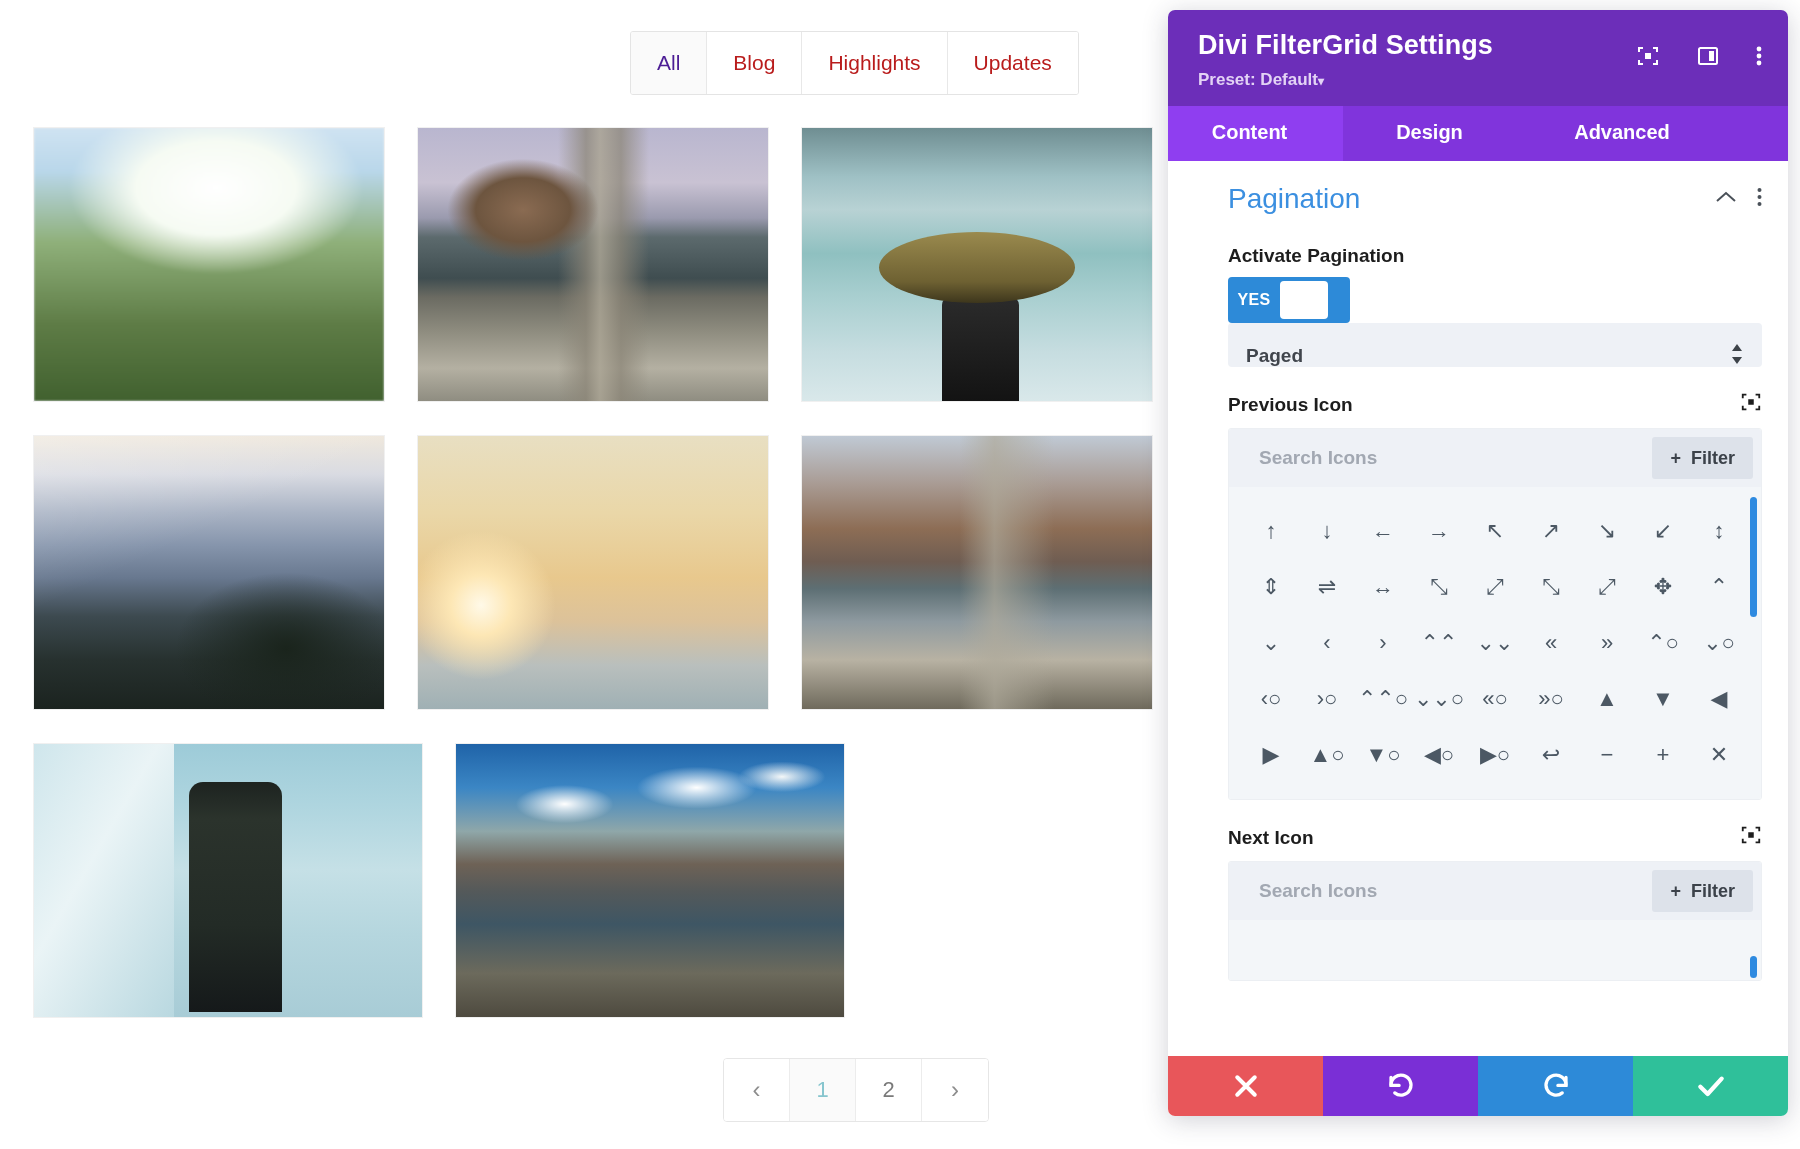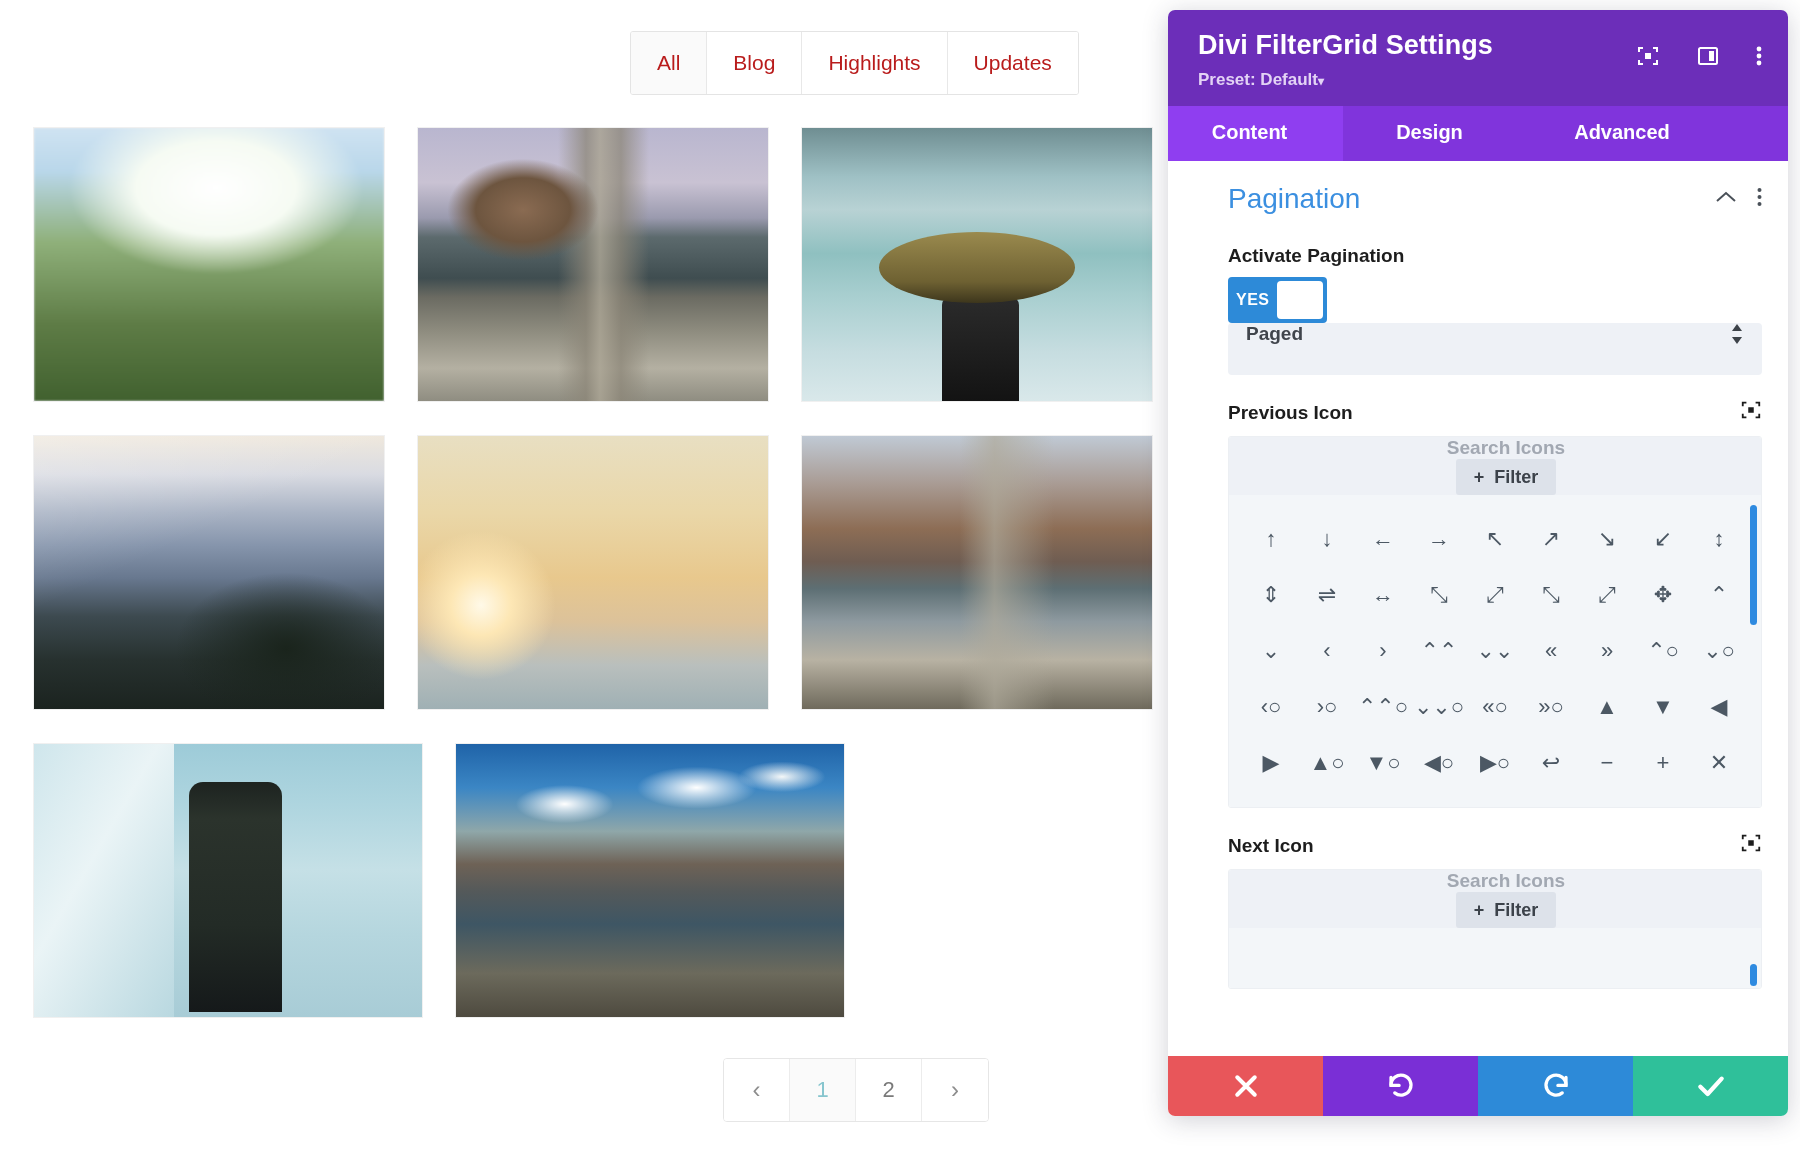--- a/index.html
+++ b/index.html
@@ -27,21 +27,21 @@
     height: 62px;
     line-height: 62px;
     font-size: 21px;
     color: #b91c1c;
     border-right: 1px solid #e8e8e8;
     background: #fff;
     cursor: pointer;
     white-space: nowrap;
   }
   .filter-tab:last-child { border-right: none; }
-  .filter-tab.active { color: #b91c1c; background: #fafafa; }
+  .filter-tab.active { color: #4c1d95; background: #fafafa; }
 
   
   #gallery {
     position: absolute; left: 33px; top: 127px;
     width: 1120px;
   }
   .grid-row { display: flex; gap: 32px; margin-bottom: 33px; }
   .tile {
     width: 390px; height: 275px;
     border: 1px solid #f0f0f0;
@@ -169,50 +169,49 @@
 
   .field { padding: 0 26px; }
   .field-label {
     font-size: 19px; font-weight: bold; color: #1d1d1d;
     margin: 24px 0 10px 0;
     display:flex; align-items:center; justify-content:space-between;
   }
 
   
   .toggle {
-    width: 99px; height: 46px;
+    width: 122px; height: 46px;
     background: #2d8ad8; border-radius: 4px;
     display: flex; align-items: center; cursor: pointer;
     padding: 0 0 0 0;
   }
   .toggle .tg-label {
     color:#fff; font-size:16px; font-weight:bold;
     width: 52px; text-align:center; letter-spacing:.4px;
   }
   .toggle .knob {
     width: 48px; height: 38px; background:#fff;
     border-radius: 4px; margin-right: 4px;
   }
 
   
   .select-box {
-    height: 52px; background:#eef1f6; border-radius:4px;
-    display:flex; align-items:flex-start; justify-content:space-between;
+    height: 44px; background:#eef1f6; border-radius:4px;
+    display:flex; align-items:flex-end; justify-content:space-between;
     padding: 0 18px; color:#40454c; font-size:19px; font-weight:bold;
     cursor: pointer;
   }
   .select-box .arrows { font-size: 17px; color:#3d4349; line-height:.8; }
 
   
   .icon-picker { border:1px solid #eceff3; border-radius:3px; overflow:hidden; }
   .picker-bar {
     height: 58px; background:#eef1f6;
     display:flex; align-items:center; justify-content:space-between;
     padding: 0 8px 0 30px;
-    flex-direction: column;
   }
   .picker-bar .srch { color:#a2a8b2; font-size:19px; font-weight:bold; }
   .filter-btn {
     background:#dde2ea; border-radius:3px;
     height: 42px; display:flex; align-items:center; gap:10px;
     padding: 0 18px; color:#3c424a; font-size:18px; font-weight:bold;
     cursor:pointer;
   }
   .icon-grid {
     background:#f3f6f9; position:relative;

